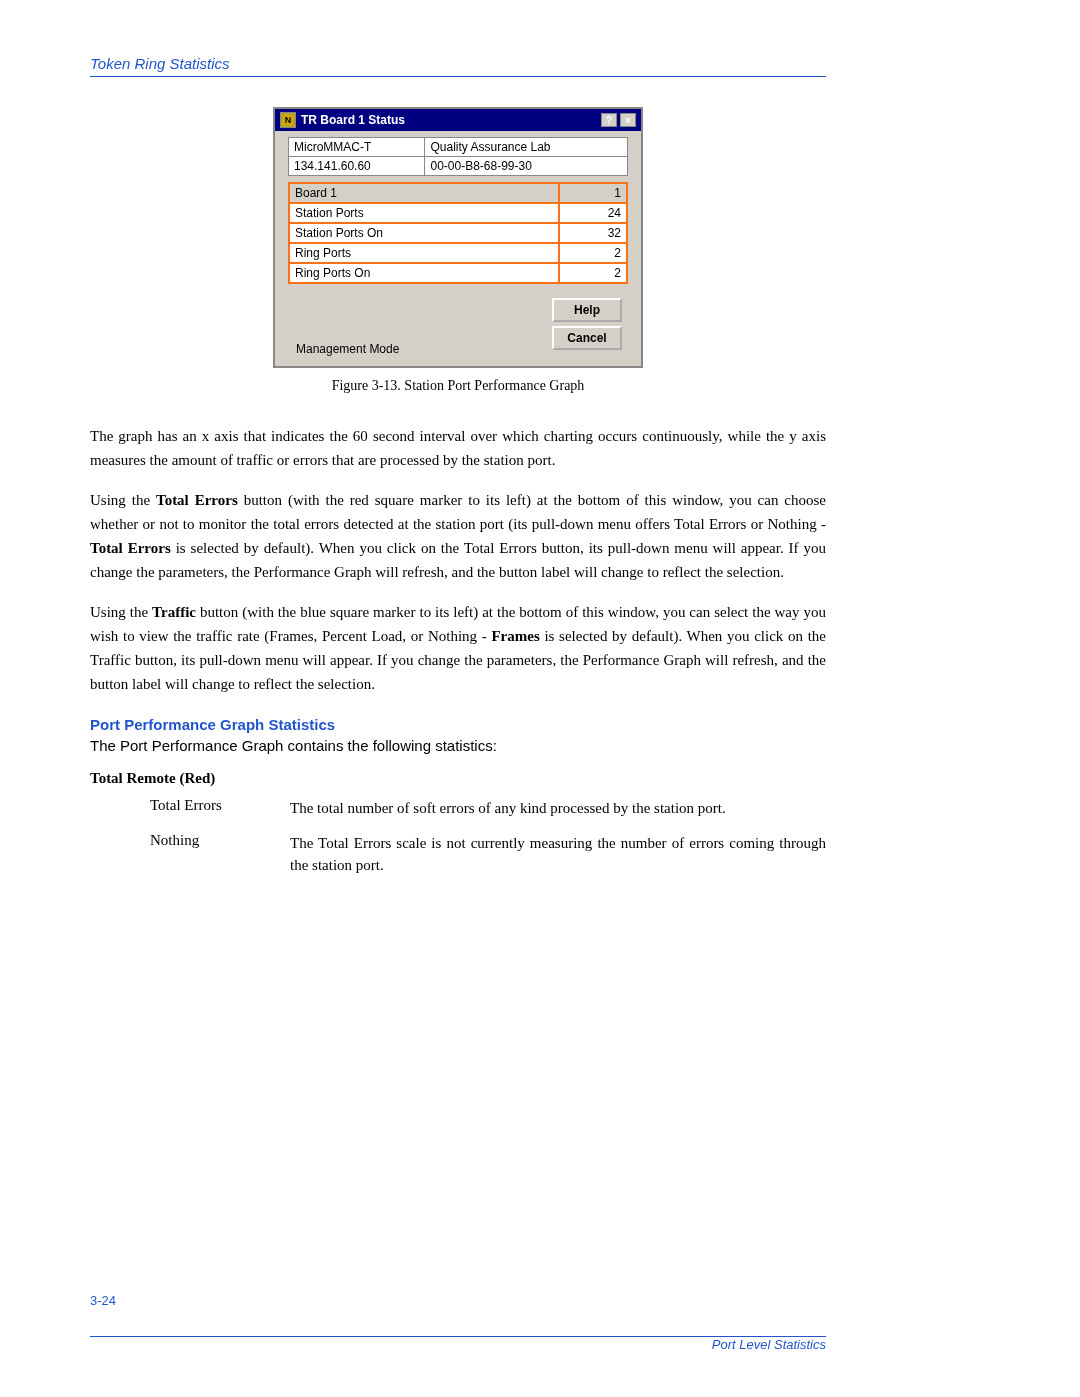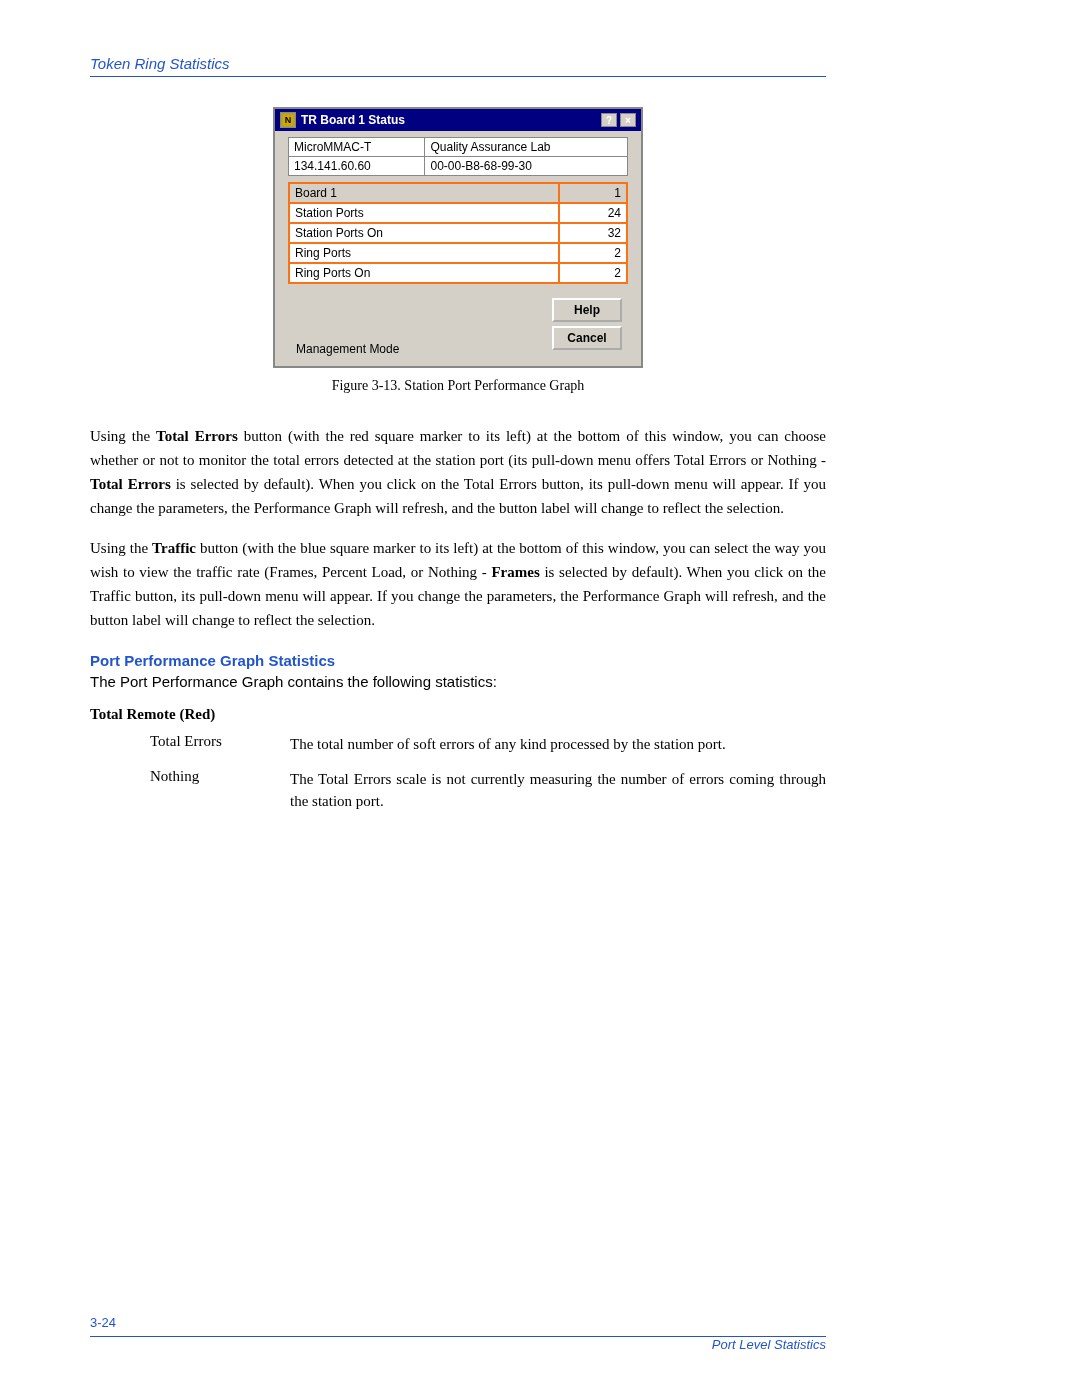--- a/index.html
+++ b/index.html
@@ -220,21 +220,21 @@
     }
 
     
     .footer {
       position: absolute;
       bottom: 45px;
       left: 90px;
       right: 90px;
       display: flex;
       justify-content: space-between;
-      align-items: center;
+      align-items: flex-start;
     }
     .footer-left {
       font-family: Arial, sans-serif;
       font-size: 13px;
       color: #2255cc;
     }
     .footer-right {
       font-family: Arial, sans-serif;
       font-size: 13px;
       color: #2255cc;
@@ -327,20 +327,23 @@
             <button class="dialog-btn bold-btn">Help</button>
             <button class="dialog-btn bold-btn">Cancel</button>
           </div>
         </div>
       </div>
     </div>
 
     <div class="figure-caption">Figure 3-13.  Station Port Performance Graph</div>
   </div>
 
+  <p class="body-text">
+    The graph has an x axis that indicates the 60 second interval over which charting occurs continuously, while the y axis measures the amount of traffic or errors that are processed by the station port.
+  </p>
 
   <p class="body-text">
     Using the <b>Total Errors</b> button (with the red square marker to its left) at the bottom of this window, you can choose whether or not to monitor the total errors detected at the station port (its pull-down menu offers Total Errors or Nothing - <b>Total Errors</b> is selected by default). When you click on the Total Errors button, its pull-down menu will appear. If you change the parameters, the Performance Graph will refresh, and the button label will change to reflect the selection.
   </p>
 
   <p class="body-text">
     Using the <b>Traffic</b> button (with the blue square marker to its left) at the bottom of this window, you can select the way you wish to view the traffic rate (Frames, Percent Load, or Nothing - <b>Frames</b> is selected by default). When you click on the Traffic button, its pull-down menu will appear. If you change the parameters, the Performance Graph will refresh, and the button label will change to reflect the selection.
   </p>
 
   <div class="section-heading">Port Performance Graph Statistics</div>

